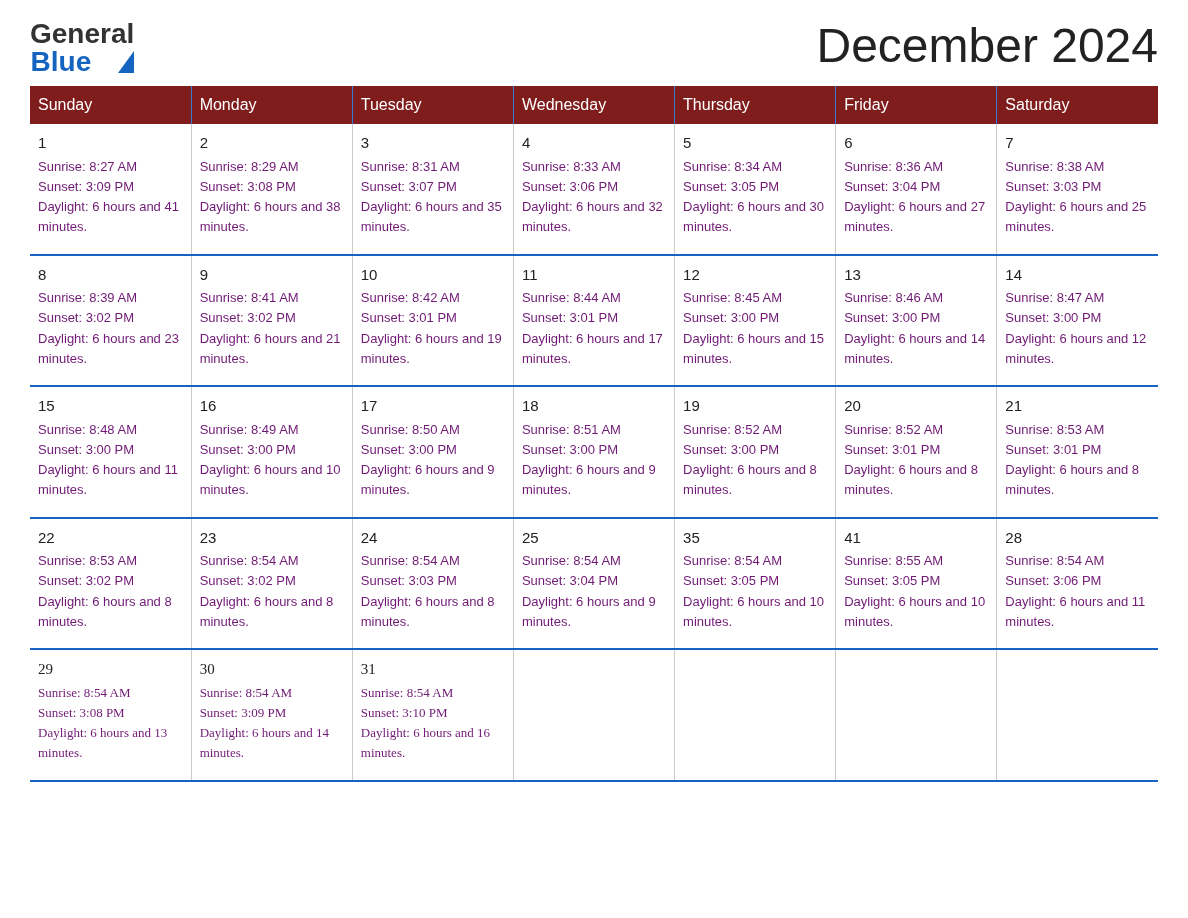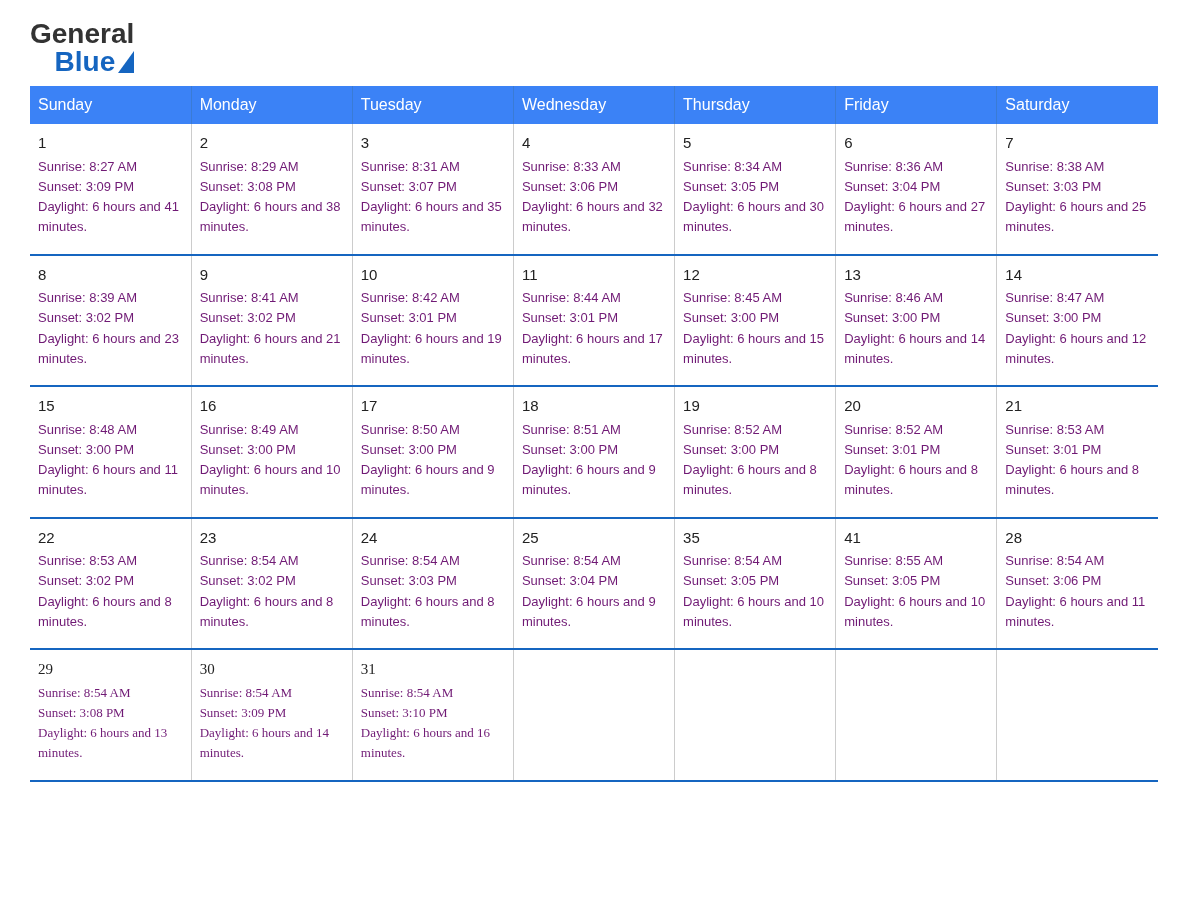--- a/index.html
+++ b/index.html
@@ -28,20 +28,21 @@
       color: #333;
       line-height: 1;
     }
     .logo-blue {
       font-size: 28px;
       font-weight: bold;
       color: #1565c0;
       line-height: 1;
       display: flex;
       align-items: center;
+      gap: 24px;
     }
     .logo-triangle {
       width: 0;
       height: 0;
       border-left: 16px solid transparent;
       border-right: 0px solid transparent;
       border-bottom: 22px solid #1565c0;
       display: inline-block;
       margin-left: 3px;
       position: relative;
@@ -60,21 +61,21 @@
       font-size: 22px;
       color: #444;
       margin-top: 4px;
     }
     table {
       width: 100%;
       border-collapse: collapse;
       margin-top: 10px;
     }
     thead tr {
-      background-color: #3b82f6;
+      background-color: #7f1d1d;
       color: #fff;
     }
     thead th {
       padding: 10px 8px;
       font-size: 16px;
       font-weight: normal;
       text-align: left;
       border-right: 1px solid #3a7bd5;
     }
     thead th:last-child { border-right: none; }
@@ -112,20 +113,21 @@
 
 <div class="header-row">
   <div class="logo">
     <span class="logo-general">General</span>
     <span class="logo-blue">
       <span>Blue</span>
       <span class="logo-triangle"></span>
     </span>
   </div>
   <div class="title-block">
+    <div class="month-title">December 2024</div>
   </div>
 </div>
 
 <table>
   <thead>
     <tr>
     <th>Sunday</th>
         <th>Monday</th>
         <th>Tuesday</th>
         <th>Wednesday</th>

